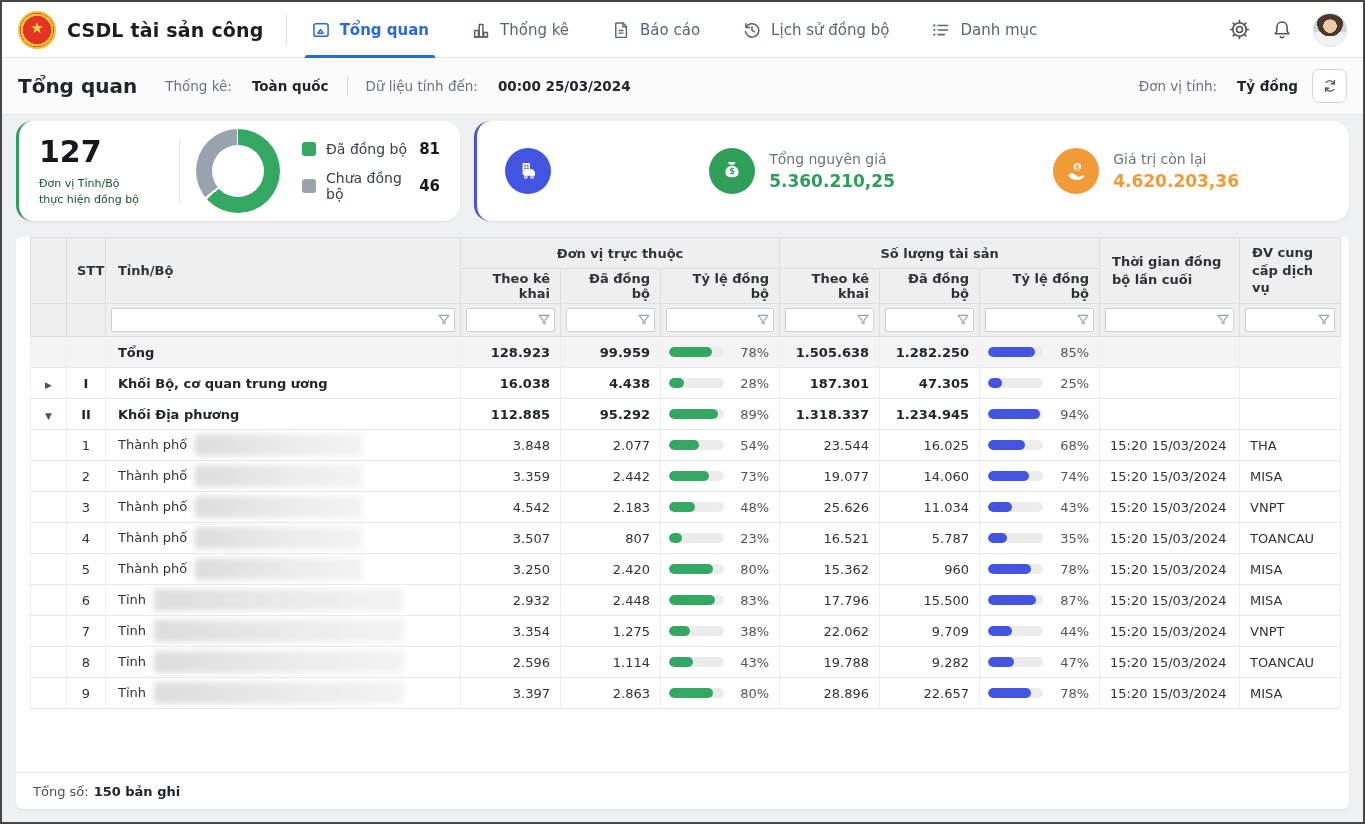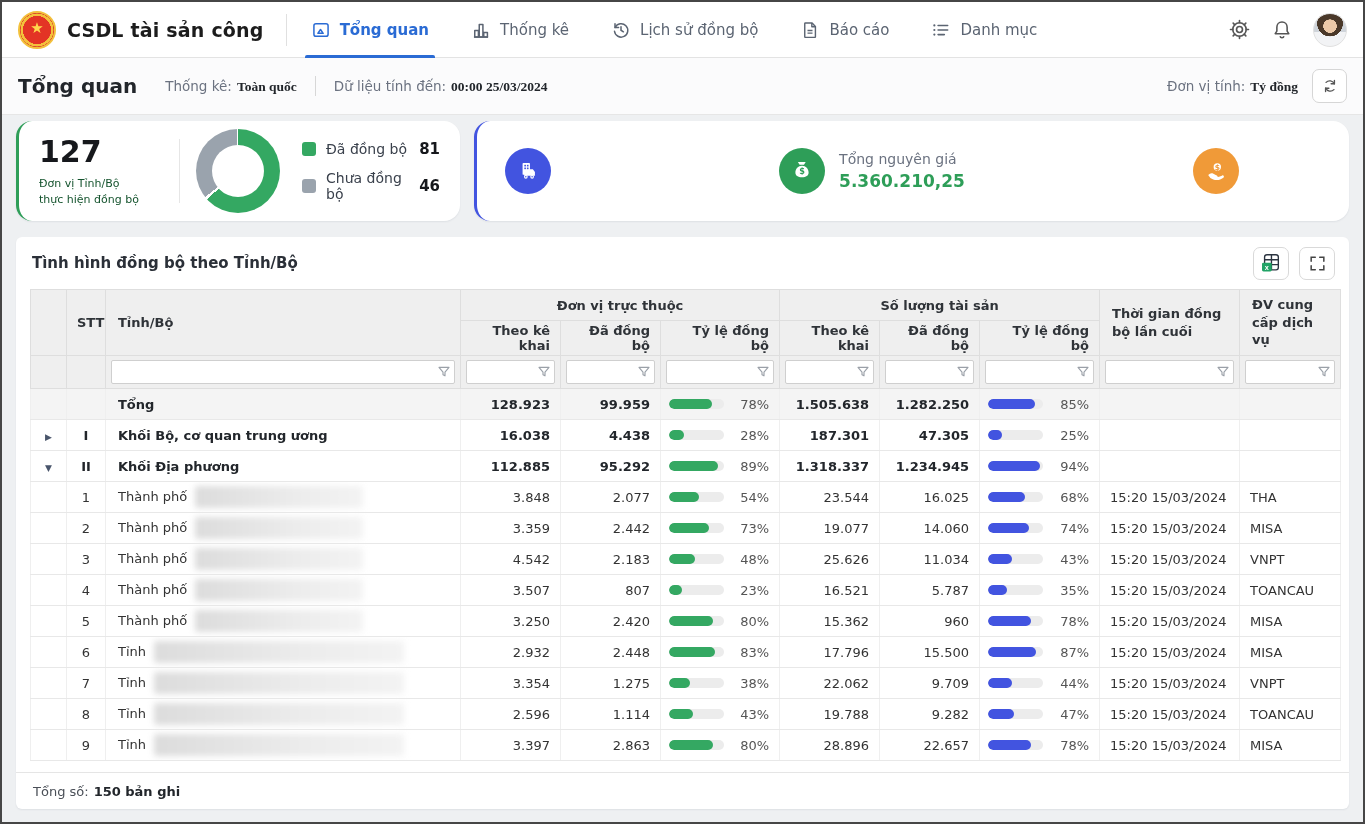--- a/index.html
+++ b/index.html
@@ -28,21 +28,21 @@
     background:
       radial-gradient(circle at 50% 38%, #ecc9a8 0 26%, transparent 27%),
       radial-gradient(circle at 50% 30%, #4a3829 0 46%, transparent 47%),
       linear-gradient(180deg,#cfd4da 0 55%, #f2f3f5 56%);
   }
 
   
   .subheader { height:57px; background:#fbfbfc; border-bottom:1px solid #e6e6e6; display:flex; align-items:center; padding:0 16px; }
   .page-title { font-size:20px; font-weight:600; color:#22262b; margin-right:28px; }
   .meta { font-size:13.5px; color:#6b7280; }
-  .meta b { color:#22262b; font-weight:700; margin-left:5px;font-family:Liberation Serif, serif; }
+  .meta b { color:#22262b; font-weight:700; margin-left:20px; }
   .vbar { width:1px; height:20px; background:#d7d7d7; margin:0 18px; }
   .spacer { flex:1; }
   .refresh-btn { width:35px; height:34px; margin-left:14px; background:#fff; border:1px solid #d6d6d6; border-radius:7px; cursor:pointer; color:#555; display:flex; align-items:center; justify-content:center; }
 
   
   .content { padding:6px 14px 0; }
   .cards { display:flex; gap:14px; margin-bottom:16px; }
   .card { background:#fff; border-radius:16px; height:100px; box-shadow:0 1px 2px rgba(20,30,50,.07); }
   .card-sync { width:444px; border-left:3px solid #2e9e58; display:flex; align-items:center; padding:0 14px 0 20px; }
   .count-block { width:140px; }
@@ -119,34 +119,34 @@
         <span>Tổng quan</span>
       </div>
       <div class="tab">
         <svg width="20" height="20" viewBox="0 0 24 24" fill="none" stroke="currentColor" stroke-width="1.8" stroke-linejoin="round">
             <path d="M4.5 20.5v-8h4.4v8zM9.9 20.5v-15h4.4v15zM15.3 20.5v-5.5h4.4v5.5z"></path>
             <path d="M3.5 20.5h17"></path>
           </svg>
         <span>Thống kê</span>
       </div>
       <div class="tab">
+        <svg width="20" height="20" viewBox="0 0 24 24" fill="none" stroke="currentColor" stroke-width="1.7" stroke-linejoin="round">
+            <path d="M6.5 3.5h8l4 4.2V20a.8.8 0 0 1-.8.8H6.5a.8.8 0 0 1-.8-.8V4.3a.8.8 0 0 1 .8-.8z"></path>
+            <path d="M14.2 3.7v4.4h4.3"></path>
+            <path d="M9 12.5h6M9 15.7h6"></path>
+          </svg>
+        <span>Báo cáo</span>
+      </div>
+      <div class="tab">
         <svg width="20" height="20" viewBox="0 0 24 24" fill="none" stroke="currentColor" stroke-width="1.8" stroke-linecap="round">
             <path d="M4.8 4.6v4.3h4.3"></path>
             <path d="M5 8.9a8 8 0 1 1-.8 4.6"></path>
             <path d="M12 8.2v4.1l2.9 1.9"></path>
           </svg>
         <span>Lịch sử đồng bộ</span>
-      </div>
-      <div class="tab">
-        <svg width="20" height="20" viewBox="0 0 24 24" fill="none" stroke="currentColor" stroke-width="1.7" stroke-linejoin="round">
-            <path d="M6.5 3.5h8l4 4.2V20a.8.8 0 0 1-.8.8H6.5a.8.8 0 0 1-.8-.8V4.3a.8.8 0 0 1 .8-.8z"></path>
-            <path d="M14.2 3.7v4.4h4.3"></path>
-            <path d="M9 12.5h6M9 15.7h6"></path>
-          </svg>
-        <span>Báo cáo</span>
       </div>
       <div class="tab">
         <svg width="20" height="20" viewBox="0 0 24 24" fill="none" stroke="currentColor" stroke-width="1.9" stroke-linecap="round">
             <path d="M4 6.5h.05M4 12h.05M4 17.5h.05" stroke-width="2.6"></path>
             <path d="M8.5 6.5H20M8.5 12H20M8.5 17.5H16"></path>
           </svg>
         <span>Danh mục</span>
       </div>
     </nav>
     <div class="nav-right">
@@ -249,45 +249,29 @@
         <div class="metric">
           <div class="micon" style="background: rgb(240, 154, 56);">
             <svg width="26" height="26" viewBox="0 0 24 24">
                 <g fill="#fff">
                   <circle cx="13.2" cy="8.2" r="3.4"></circle>
                   <path d="M4.8 15.6c1.6-1.5 3.2-1.8 4.8-1l2.6 1.3c.9.4 1.4 1 1.4 1.7 1.6-.1 3.6-.9 4.9-1.8l1 1.7c-1.7 1.6-4.4 2.9-6.8 2.9-2.2 0-4.3-1.1-5.9-2z"></path>
                 </g>
                 <text x="13.2" y="10.7" font-size="7" font-weight="bold" fill="#f09a38" text-anchor="middle">$</text>
               </svg>
           </div>
+          <div>
+            <div class="mlabel">Giá trị còn lại</div>
+            <div class="mvalue" style="color: rgb(240, 154, 56);">4.620.203,36</div>
+          </div>
         </div>
       </div>
     </section>
 
     <section class="table-card">
-      <div class="table-head">
-        <div class="table-title">Tình hình đồng bộ theo Tỉnh/Bộ</div>
-        <div class="table-actions">
-          <button class="tool-btn">
-            <svg width="22" height="22" viewBox="0 0 24 24">
-                <g stroke="#2b3440" stroke-width="1.5" fill="none">
-                  <rect x="5" y="3" width="15" height="16.5" rx="2.5"></rect>
-                  <path d="M5 8.4h15M5 13.8h15M12.5 3v16.5"></path>
-                </g>
-                <rect x="2.2" y="11.6" width="10.6" height="9.6" rx="1.6" fill="#21a366"></rect>
-                <text x="7.5" y="19.1" font-size="8" font-weight="bold" fill="#fff" text-anchor="middle">x</text>
-              </svg>
-          </button>
-          <button class="tool-btn">
-            <svg width="19" height="19" viewBox="0 0 24 24" fill="none" stroke="currentColor" stroke-width="1.9" stroke-linecap="round">
-                <path d="M4 9.2V4h5.2M14.8 4H20v5.2M20 14.8V20h-5.2M9.2 20H4v-5.2"></path>
-              </svg>
-          </button>
-        </div>
-      </div>
       <div class="table-wrap">
         <table>
           <colgroup>
             <col style="width:36px">
               <col style="width:39px">
               <col style="width:355px">
             <col style="width:100px">
               <col style="width:100px">
               <col style="width:119px">
             <col style="width:100px">

